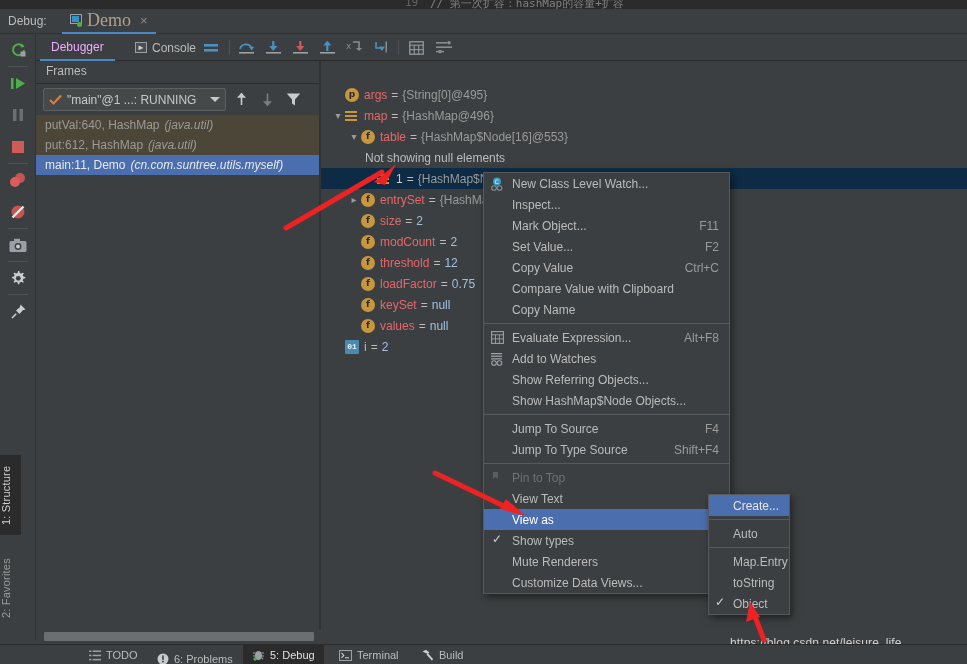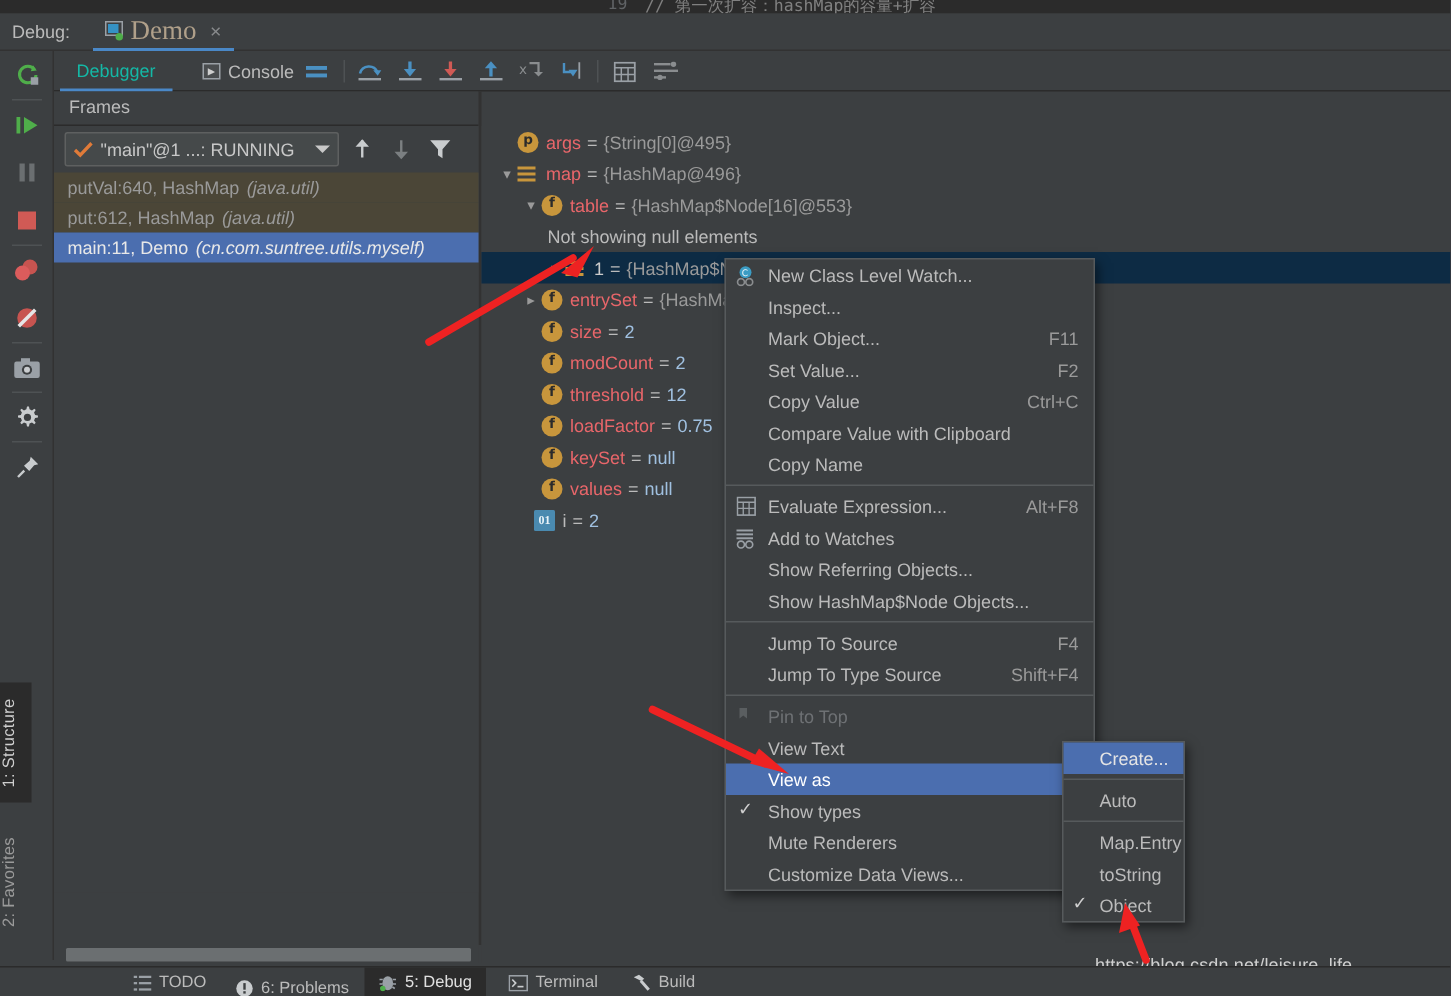--- a/index.html
+++ b/index.html
@@ -68,21 +68,21 @@
 
   
   .dbg-tabstrip {
     position: absolute; left: 36px; top: 34px; width: 931px; height: 27px;
     background: #3c3f41; border-bottom: 1px solid #2b2b2b;
   }
   .dbg-tab {
     position: absolute; top: 0; height: 27px; display: flex; align-items: center;
     gap: 5px; padding: 0 11px; font-size: 12px; color: #bbbbbb;
   }
-  .dbg-tab.sel { border-bottom: 2px solid #4a88c7; color: #14b8a6; }
+  .dbg-tab.sel { border-bottom: 2px solid #4a88c7; color: #f0abfc; }
   .console-glyph {
     width: 12px; height: 11px; border: 1px solid #9aa0a6; background: #4a4d4f;
     font-size: 8px; color: #cfcfcf; display:flex; align-items:center; justify-content:center;
     font-family: "DejaVu Sans Mono", monospace; line-height: 1;
   }
   .tb-sep { position: absolute; top: 6px; width: 1px; height: 15px; background: #4e5254; }
   .tb-icon { position: absolute; top: 4px; width: 20px; height: 19px; display:flex; align-items:center; justify-content:center; }
 
   
   .frames-hdr {
@@ -140,21 +140,21 @@
     font-family: "DejaVu Sans", sans-serif; line-height: 1;
   }
   .badge.lines { display:flex; flex-direction: column; justify-content: center; gap: 2px; }
   .badge.lines span { display: block; height: 2px; background: #c8963c; }
   .badge.lines span:nth-child(1){ width: 12px; }
   .badge.lines span:nth-child(2){ width: 12px; }
   .badge.lines span:nth-child(3){ width: 12px; }
   .badge.prim {
     background: #4a8ab0; color: #e8f2f8; font-size: 8px; font-weight: bold;
     display: flex; align-items: center; justify-content: center;
-    font-family: Liberation Serif, serif; border-radius: 1px; line-height: 1; margin-left: 11px;
+    font-family: Liberation Mono, monospace; border-radius: 1px; line-height: 1;
   }
 
   
   .ctxmenu {
     position: absolute; left: 483px; top: 172px; width: 247px;
     background: #3c3f41; border: 1px solid #565a5c;
     box-shadow: 2px 3px 7px rgba(0,0,0,.5); z-index: 50;
   }
   .mi { position: relative; height: 21px; display: flex; align-items: center; font-size: 12px; color: #bbbbbb; padding-left: 28px; padding-right: 10px; }
   .mi.hl { background: #4b6eaf; color: #ffffff; }

